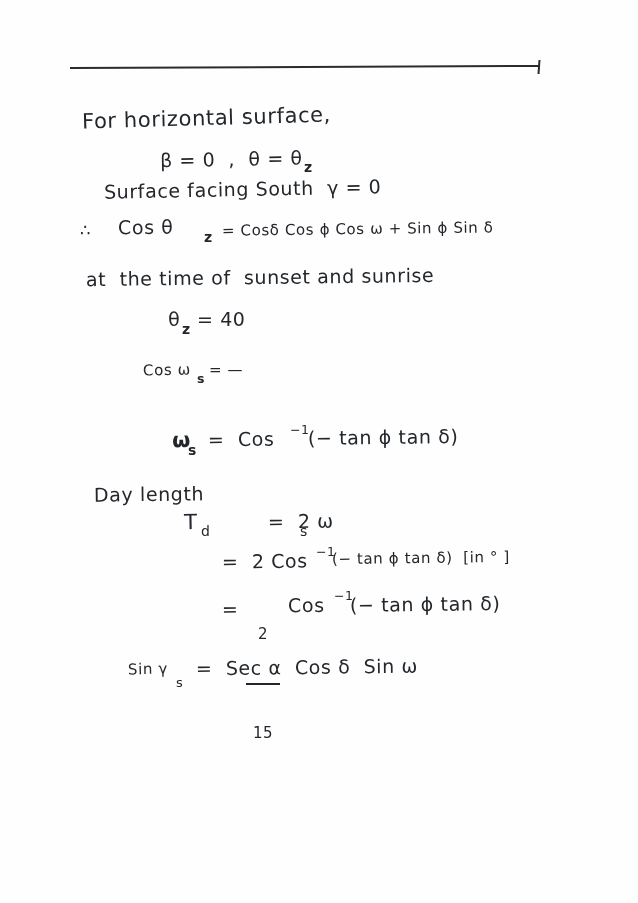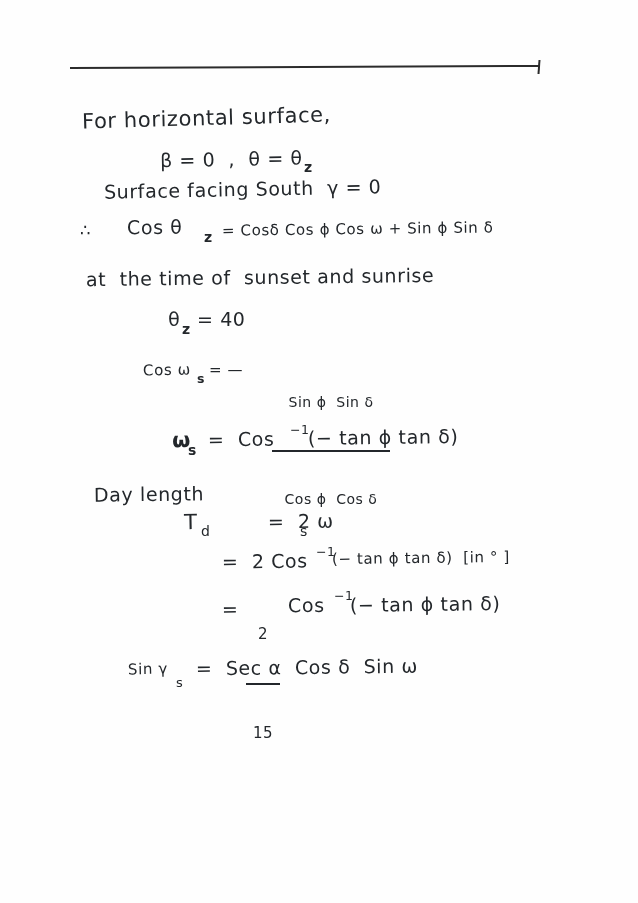--- a/index.html
+++ b/index.html
@@ -113,39 +113,34 @@
   <div class="rule-tick"></div>
 
   <div class="hw big r1" style="left:82px; top:108px;">For horizontal surface,</div>
 
   <div class="hw r2" style="left:160px; top:150px;">β = 0  ,  θ = θ</div>
   <div class="hw bold" style="left:304px; top:160px; font-size:14px;">z</div>
 
   <div class="hw r2" style="left:104px; top:180px;">Surface facing South  γ = 0</div>
 
   <div class="hw" style="left:80px; top:222px; font-size:17px;">∴</div>
-  <div class="hw r3" style="left:127px; top:218px;">Cos θ</div>
+  <div class="hw r3" style="left:118px; top:218px;">Cos θ</div>
   <div class="hw bold" style="left:204px; top:230px; font-size:14px;">z</div>
   <div class="hw small r3" style="left:222px; top:222px;">= Cosδ Cos ϕ Cos ω + Sin ϕ Sin δ</div>
 
   <div class="hw r3" style="left:86px; top:268px;">at  the time of  sunset and sunrise</div>
 
   <div class="hw r2" style="left:168px; top:310px;">θ</div>
   <div class="hw bold" style="left:182px; top:322px; font-size:14px;">z</div>
   <div class="hw" style="left:197px; top:310px;">= 40</div>
 
   <div class="hw small r2" style="left:143px; top:363px;">Cos ω</div>
   <div class="hw bold" style="left:197px; top:373px; font-size:12.5px;">s</div>
   <div class="hw small" style="left:209px; top:363px;">= —</div>
 
-  <div class="frac small2" style="left:272px; top:356px; width:118px;">
-    <span class="num">Sin ϕ  Sin δ</span>
-    <span class="bar"></span>
-    <span class="den">Cos ϕ  Cos δ</span>
-  </div>
 
   <div class="hw big bold r2" style="left:172px; top:430px;">ω</div>
   <div class="hw bold" style="left:188px; top:443px; font-size:14px;">s</div>
   <div class="hw r3" style="left:208px; top:430px;">=  Cos</div>
   <div class="hw tiny" style="left:290px; top:424px;">−1</div>
   <div class="hw r3" style="left:308px; top:428px;">(− tan ϕ tan δ)</div>
 
   <div class="hw r3" style="left:94px; top:485px;">Day length</div>
 
   <div class="hw big r2" style="left:184px; top:512px;">T</div>

